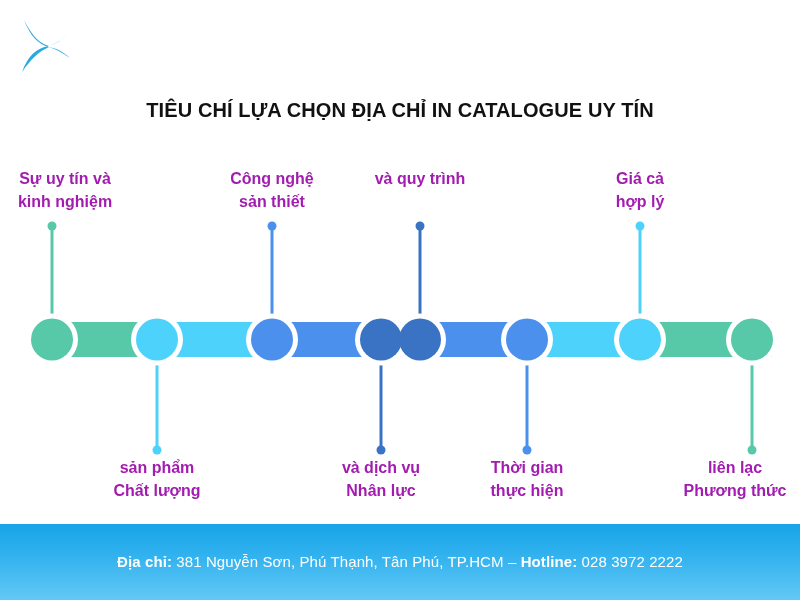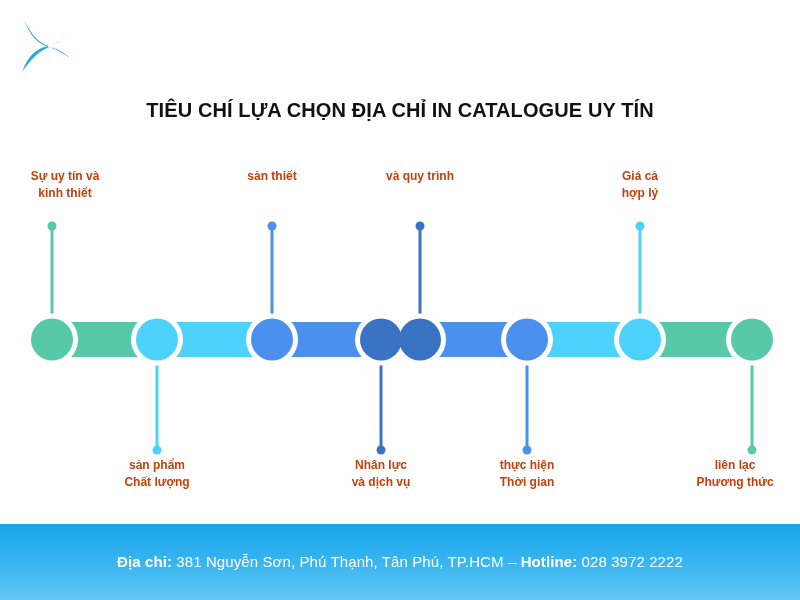--- a/index.html
+++ b/index.html
@@ -62,23 +62,23 @@
     height: 525px;
   }
   #stage svg {
     display: block;
   }
 
   
   .label {
     position: absolute;
     text-align: center;
-    font-size: 12px;
+    font-size: 16px;
     font-weight: 700;
-    color: #c2410c;
+    color: #a21caf;
     line-height: 1.42;
     white-space: nowrap;
   }
   .label span { display: block; }
 
   
   #footer {
     position: absolute;
     left: 0;
     top: 524px;
@@ -158,43 +158,44 @@
         <circle cx="527" cy="339.5" r="21" fill="#4a90ec"></circle>
         <circle cx="640" cy="339.5" r="21" fill="#4cd2fb"></circle>
         <circle cx="752" cy="339.5" r="21" fill="#57c9a8"></circle>
       </g>
   </svg>
 </div>
 
 <div id="labels-layer">
     <div class="label" style="left: 0px; width: 130px; top: 168px;">
       <span>Sự uy tín và</span>
-      <span>kinh thiết</span>
+      <span>kinh nghiệm</span>
     </div>
     <div class="label" style="left: 162px; width: 220px; top: 168px;">
+      <span>Công nghệ</span>
       <span>sản thiết</span>
     </div>
     <div class="label" style="left: 310px; width: 220px; top: 168px;">
       <span>và quy trình</span>
     </div>
     <div class="label" style="left: 530px; width: 220px; top: 168px;">
       <span>Giá cả</span>
       <span>hợp lý</span>
     </div>
     <div class="label" style="left: 47px; width: 220px; top: 457px;">
       <span>sản phẩm</span>
       <span>Chất lượng</span>
     </div>
     <div class="label" style="left: 271px; width: 220px; top: 457px;">
+      <span>và dịch vụ</span>
       <span>Nhân lực</span>
-      <span>và dịch vụ</span>
     </div>
     <div class="label" style="left: 417px; width: 220px; top: 457px;">
+      <span>Thời gian</span>
       <span>thực hiện</span>
-      <span>Thời gian</span>
     </div>
     <div class="label" style="left: 670px; width: 130px; top: 457px;">
       <span>liên lạc</span>
       <span>Phương thức</span>
     </div>
   </div>
 
 <div id="footer">
   <div class="footer-line">
     <b>Địa chỉ:</b>

